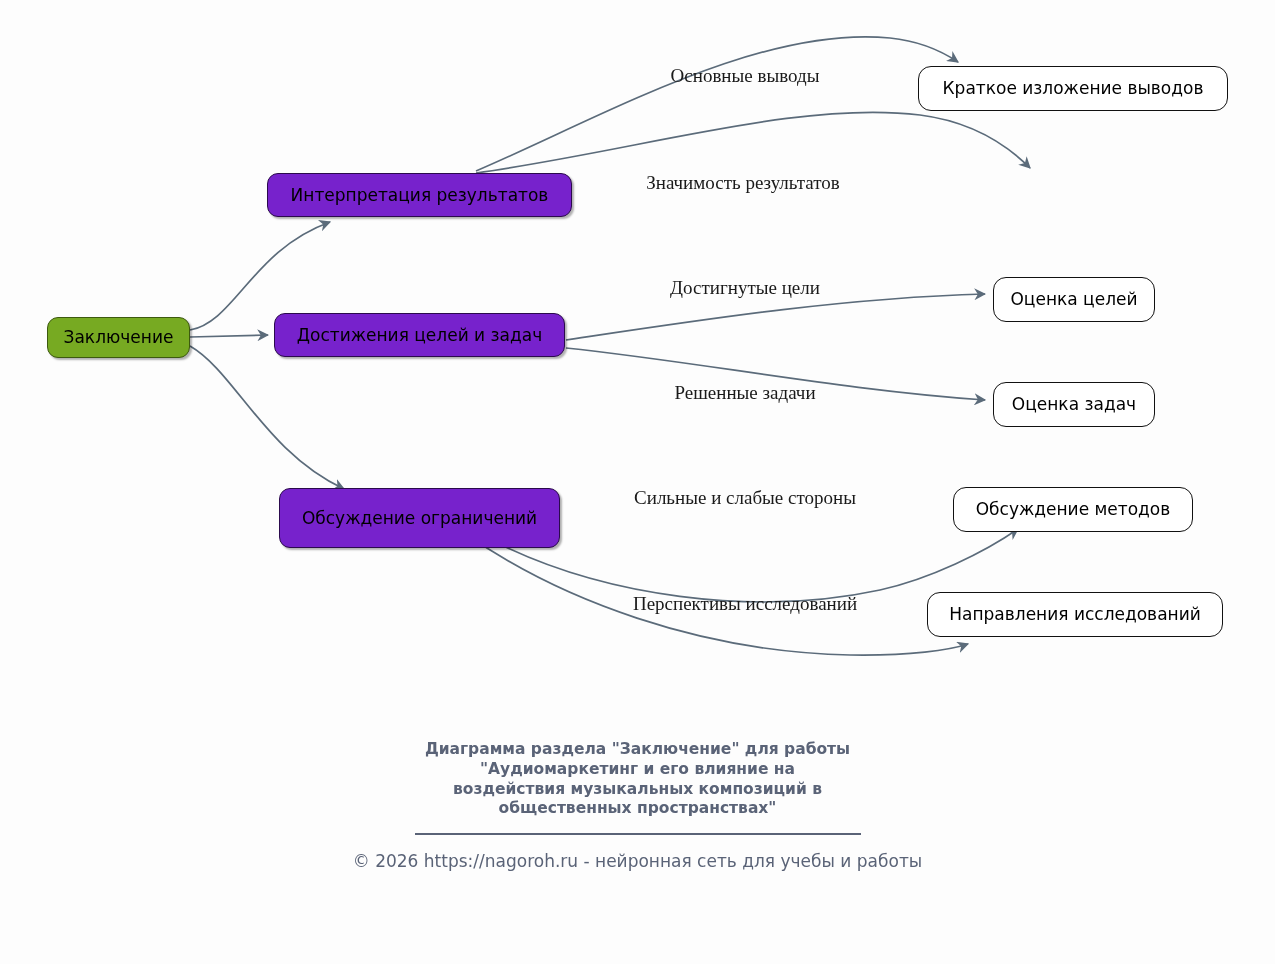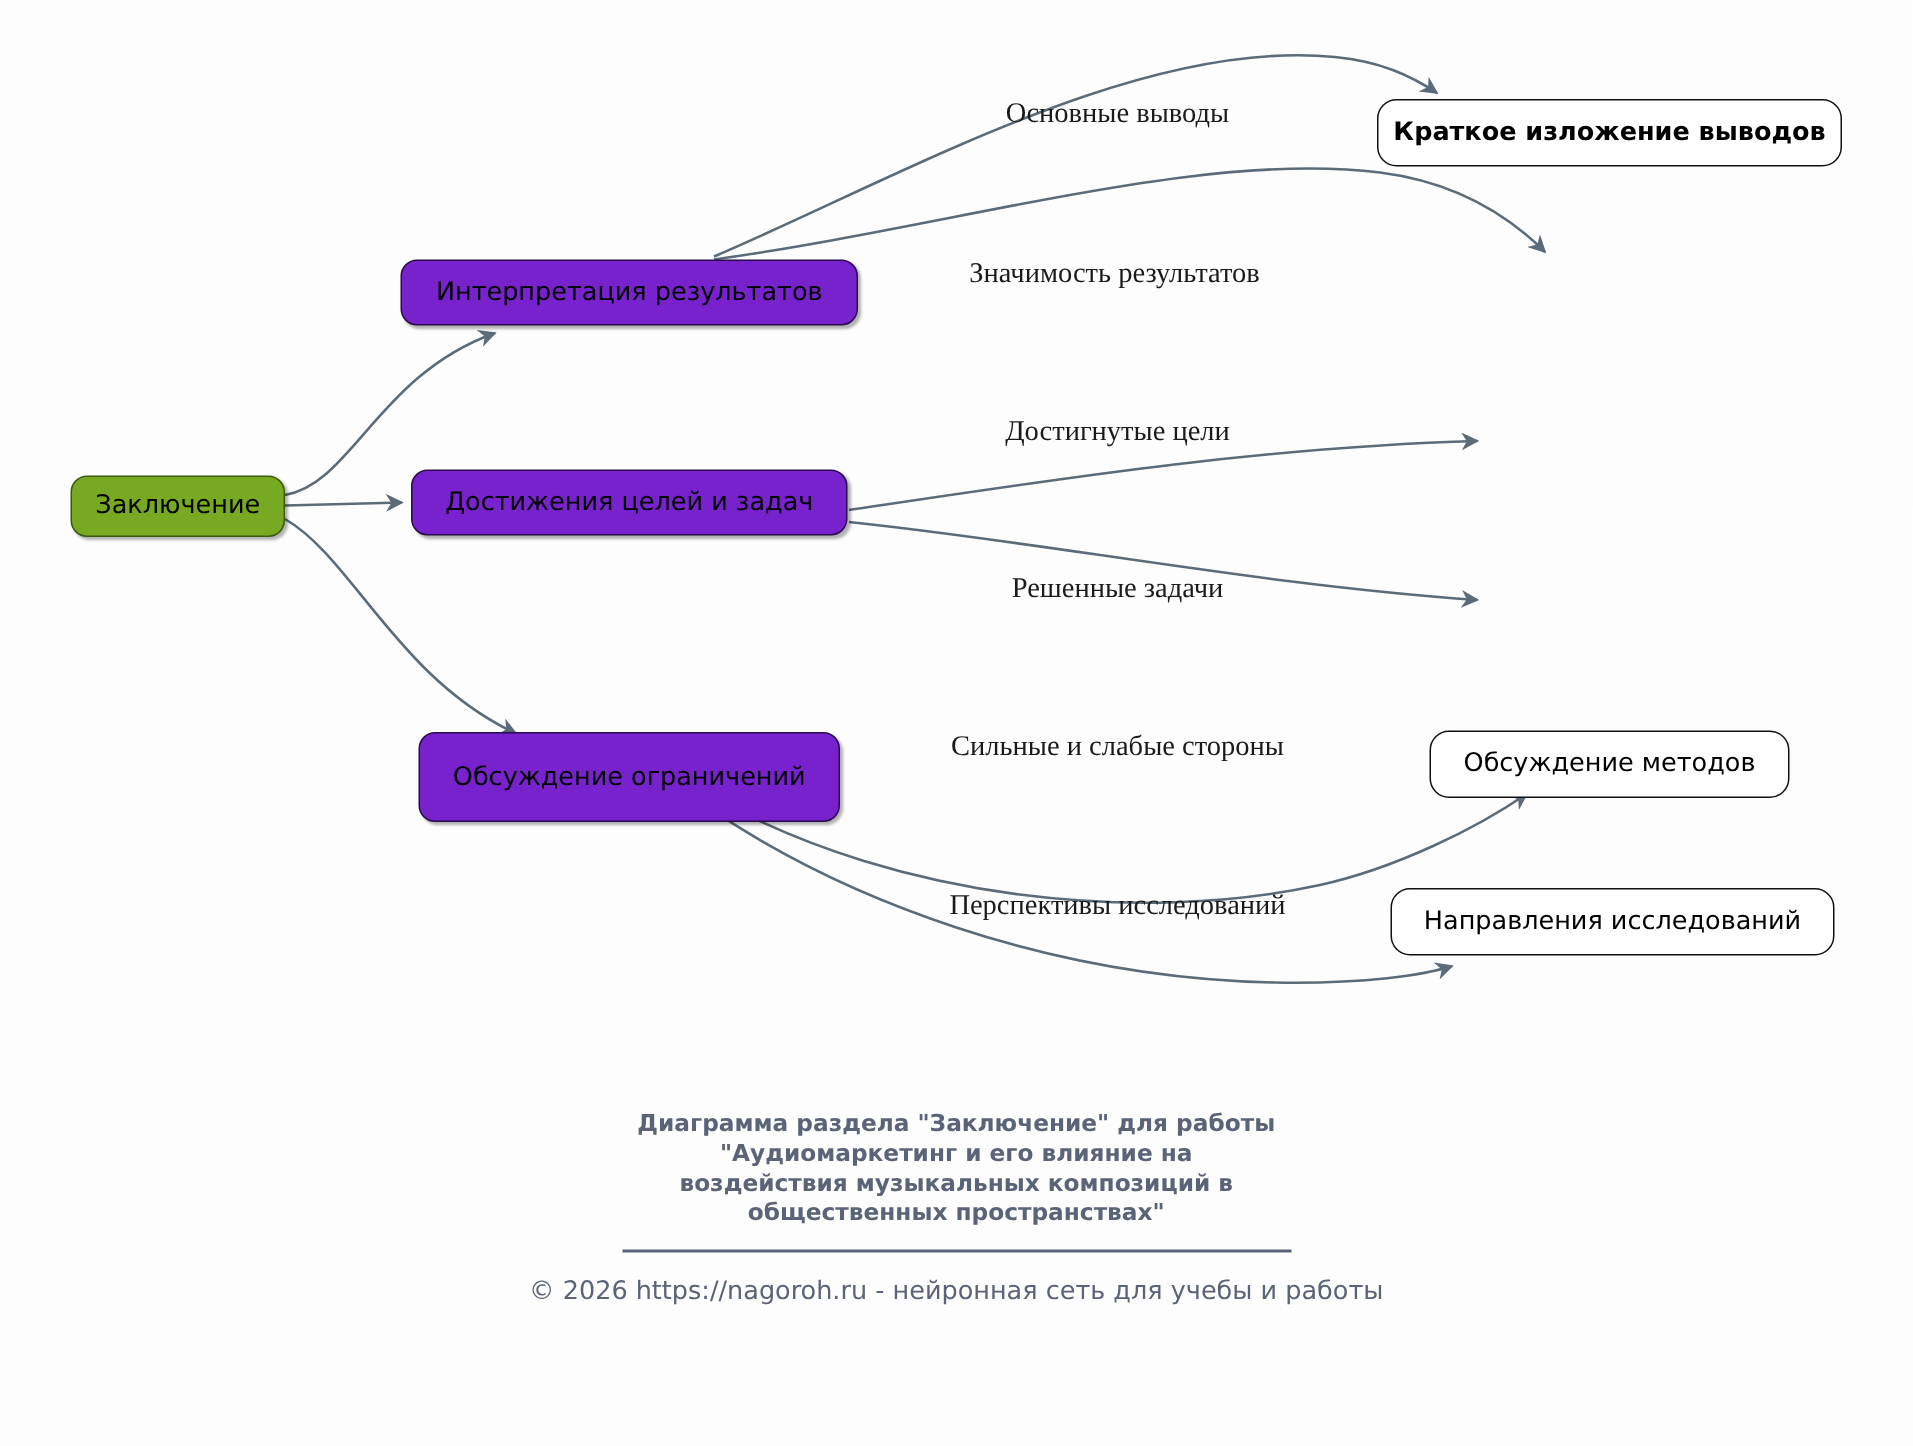--- a/index.html
+++ b/index.html
@@ -121,22 +121,28 @@
   <div class="node branch" style="left:267px;top:173px;width:305px;height:44px;">
     <span>Интерпретация результатов</span>
   </div>
   <div class="node branch" style="left:274px;top:313px;width:291px;height:44px;">
     <span>Достижения целей и задач</span>
   </div>
   <div class="node branch" style="left:279px;top:488px;width:281px;height:60px;">
     <span>Обсуждение ограничений</span>
   </div>
 
-  <div class="node leaf" style="left:918px;top:66px;width:310px;height:45px;font-weight:bold;">
+  <div class="node leaf" style="left:918px;top:66px;width:310px;height:45px;">
     <span>Краткое изложение выводов</span>
+  </div>
+  <div class="node leaf" style="left:993px;top:277px;width:162px;height:45px;">
+    <span>Оценка целей</span>
+  </div>
+  <div class="node leaf" style="left:993px;top:382px;width:162px;height:45px;">
+    <span>Оценка задач</span>
   </div>
   <div class="node leaf" style="left:953px;top:487px;width:240px;height:45px;">
     <span>Обсуждение методов</span>
   </div>
   <div class="node leaf" style="left:927px;top:592px;width:296px;height:45px;">
     <span>Направления исследований</span>
   </div>
 
   <div class="edge-label" style="left:745px;top:76px;">Основные выводы</div>
   <div class="edge-label" style="left:743px;top:183px;">Значимость результатов</div>

